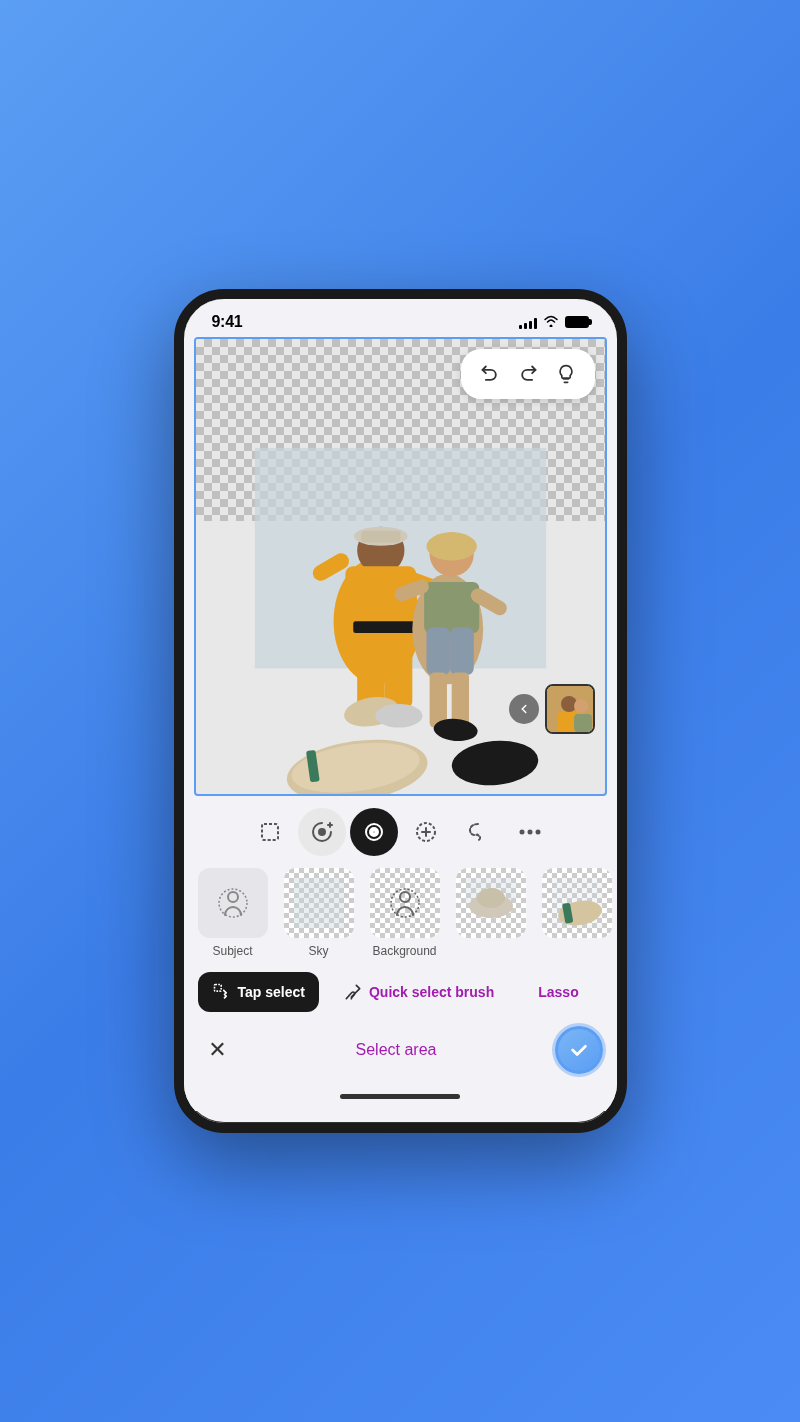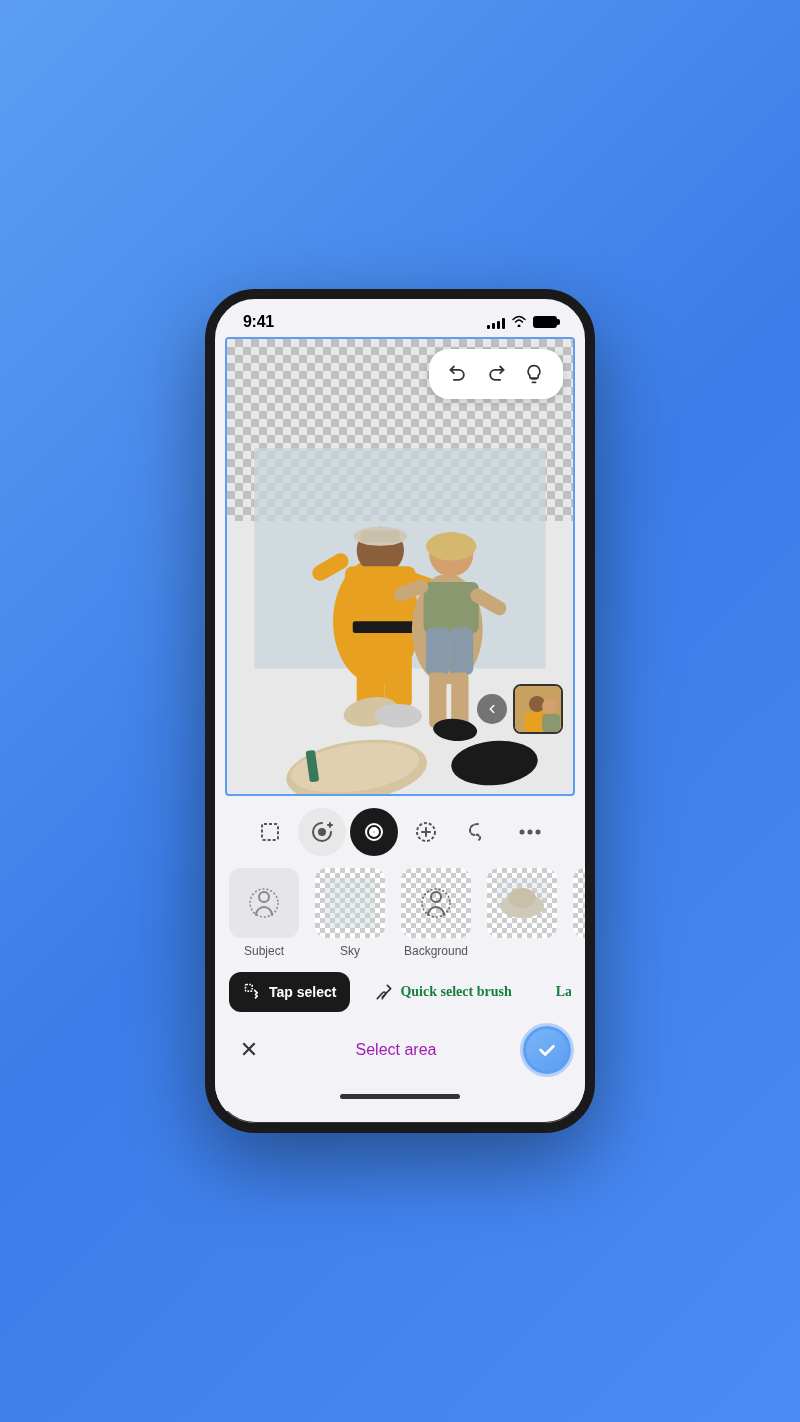--- a/index.html
+++ b/index.html
@@ -9,21 +9,21 @@
       height: 1422px;
       background: linear-gradient(135deg, #5b9ef4 0%, #3b7de8 50%, #4a8bf5 100%);
       display: flex;
       align-items: center;
       justify-content: center;
       font-family: -apple-system, BlinkMacSystemFont, 'Helvetica Neue', sans-serif;
       overflow: hidden;
     }
 
     .phone-frame {
-      width: 390px;
+      width: 453px;
       height: 844px;
       background: #f2f2f7;
       border-radius: 50px;
       border: 10px solid #1a1a1a;
       position: relative;
       overflow: hidden;
       box-shadow: 0 30px 80px rgba(0,0,0,0.4), inset 0 0 0 1px #333;
     }
 
     
@@ -283,23 +283,22 @@
       font-weight: 600;
       white-space: nowrap;
     }
 
     .brush-btn.selected {
       background: #1a1a1a;
       color: #fff;
     }
 
     .brush-btn.unselected {
-      color: #15803d;
+      color: #a21caf;
       background: transparent;
-      font-family: Liberation Serif, serif;
     }
 
     
     .action-row {
       display: flex;
       align-items: center;
       padding: 8px 14px 16px;
       position: relative;
     }
 

